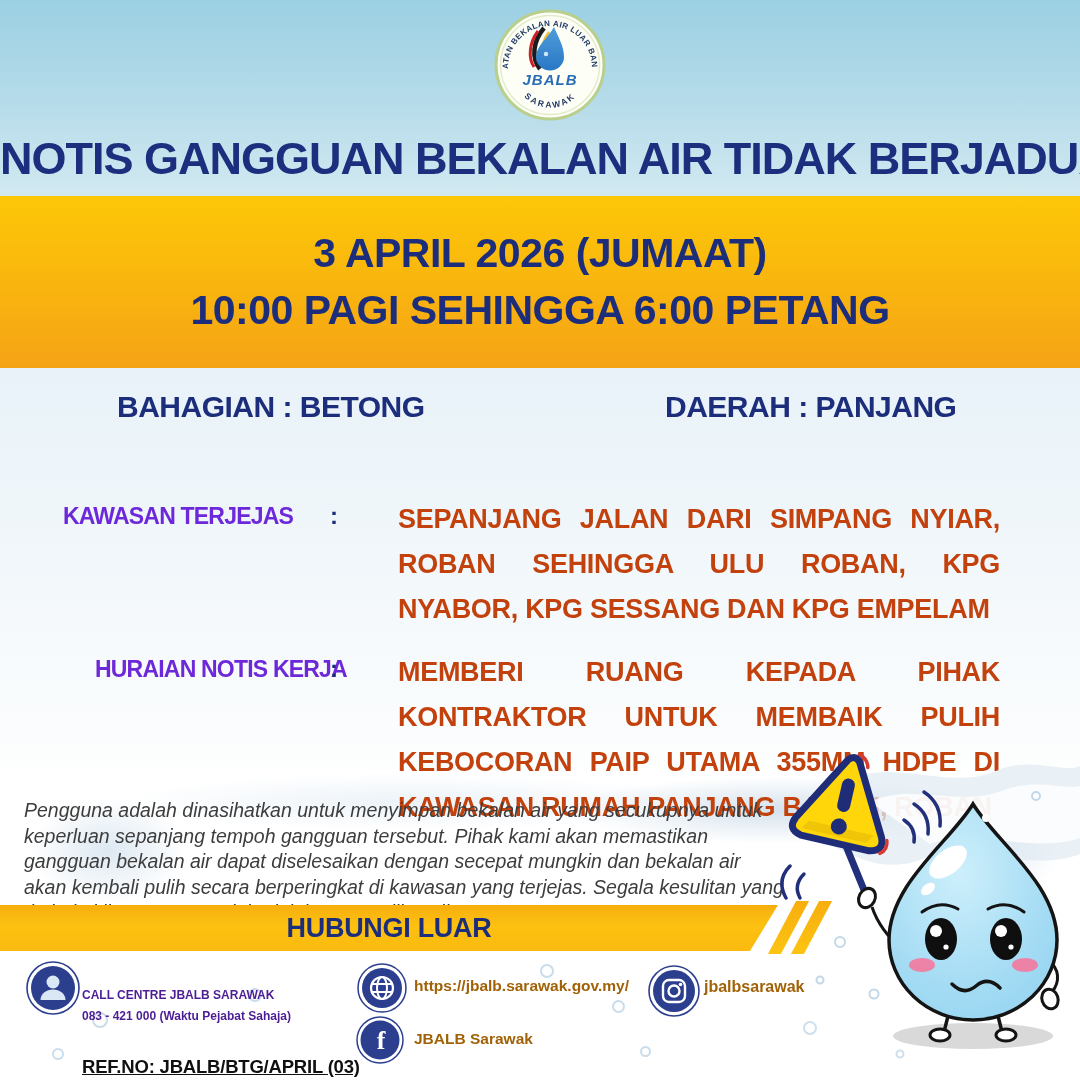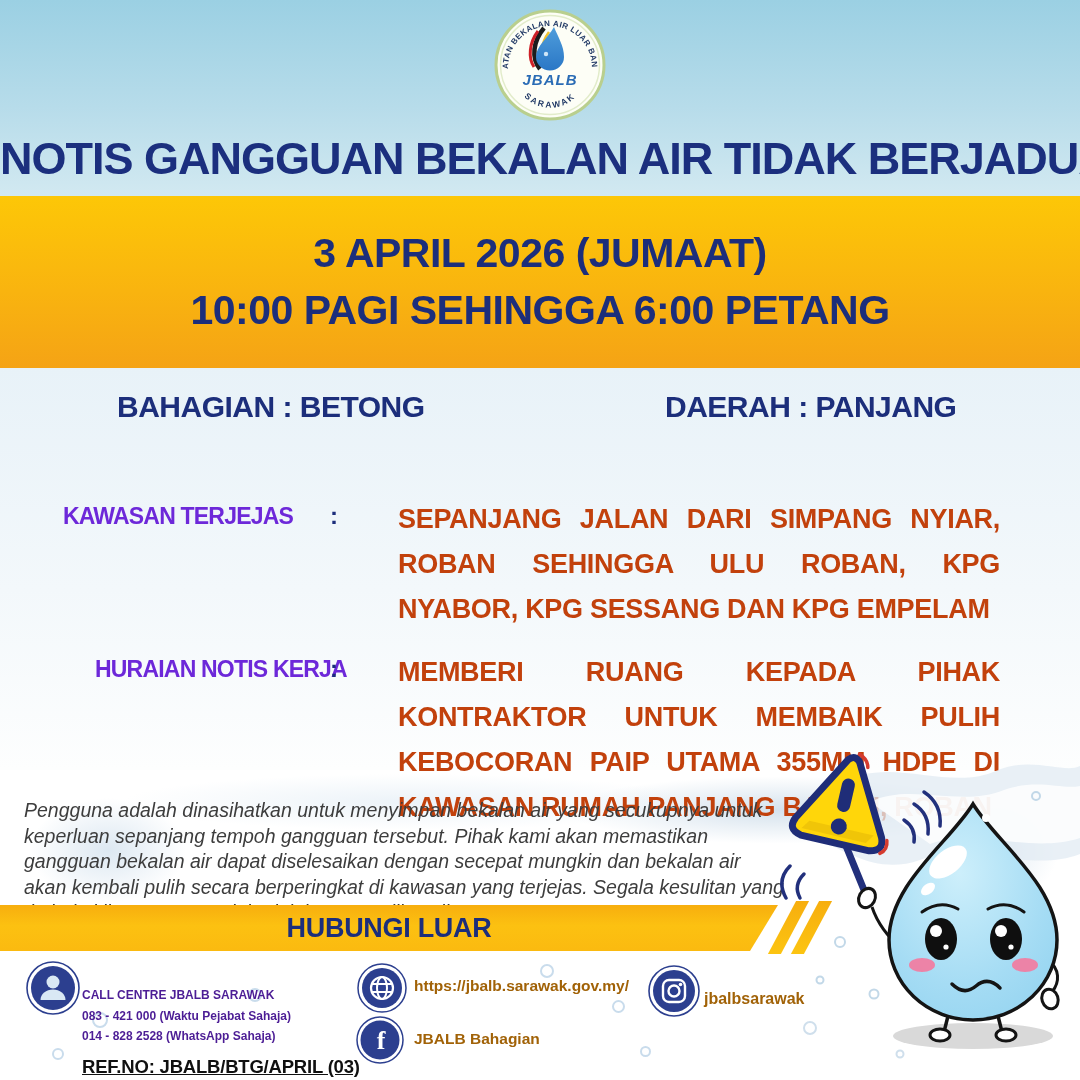--- a/index.html
+++ b/index.html
@@ -138,49 +138,48 @@
   <svg class="icon-wrap" style="left:26px;top:961px;" width="54" height="54" viewBox="0 0 54 54">
     <circle cx="27" cy="27" r="26" fill="none" stroke="#2c3f8f" stroke-width="1.6"></circle>
     <circle cx="27" cy="27" r="22" fill="#2c3f8f"></circle>
     <circle cx="27" cy="21" r="6.5" fill="#d9e8f4"></circle>
     <path d="M14.5,39 a12.5,10.5 0 0 1 25,0 Z" fill="#d9e8f4"></path>
   </svg>
 
   <div class="cc-block">
     <div>CALL CENTRE JBALB SARAWAK</div>
     <div>083 - 421 000 (Waktu Pejabat Sahaja)</div>
-    <div>014 - 828 2528 (WhatsApp Sahaja)</div>
   </div>
   <div class="ref-line">REF.NO: JBALB/BTG/APRIL (03)</div>
 
   <svg class="icon-wrap" style="left:357px;top:963px;" width="50" height="50" viewBox="0 0 50 50">
     <circle cx="25" cy="25" r="24" fill="none" stroke="#2c3f8f" stroke-width="1.5"></circle>
     <circle cx="25" cy="25" r="20" fill="#2c3f8f"></circle>
     <circle cx="25" cy="25" r="11" fill="none" stroke="#ffffff" stroke-width="2.2"></circle>
     <ellipse cx="25" cy="25" rx="5" ry="11" fill="none" stroke="#ffffff" stroke-width="2"></ellipse>
     <line x1="14" y1="21" x2="36" y2="21" stroke="#ffffff" stroke-width="2"></line>
     <line x1="14" y1="29" x2="36" y2="29" stroke="#ffffff" stroke-width="2"></line>
   </svg>
   <div class="ctext" style="left:414px;top:977px;font-size:15.5px;">https://jbalb.sarawak.gov.my/</div>
 
   <svg class="icon-wrap" style="left:356px;top:1016px;" width="48" height="48" viewBox="0 0 48 48">
     <circle cx="24" cy="24" r="23" fill="none" stroke="#2c3f8f" stroke-width="1.5"></circle>
     <circle cx="24" cy="24" r="19.5" fill="#2c3f8f"></circle>
     <text x="25" y="33" text-anchor="middle" font-size="26" font-weight="bold" fill="#ffffff" font-family="Liberation Serif, serif">f</text>
   </svg>
-  <div class="ctext" style="left:414px;top:1030px;font-size:15.5px;">JBALB Bahagian</div>
+  <div class="ctext" style="left:414px;top:1030px;font-size:15.5px;">JBALB Sarawak</div>
 
   <svg class="icon-wrap" style="left:648px;top:965px;" width="52" height="52" viewBox="0 0 52 52">
     <circle cx="26" cy="26" r="25" fill="none" stroke="#2c3f8f" stroke-width="1.6"></circle>
     <circle cx="26" cy="26" r="21" fill="#2c3f8f"></circle>
     <rect x="15" y="15" width="22" height="22" rx="6" fill="none" stroke="#ffffff" stroke-width="2.4"></rect>
     <circle cx="26" cy="26" r="5.5" fill="none" stroke="#ffffff" stroke-width="2.4"></circle>
     <circle cx="32.5" cy="19.5" r="1.8" fill="#ffffff"></circle>
   </svg>
-  <div class="ctext" style="left:704px;top:978px;font-size:16px;margin-top:12px;">jbalbsarawak</div>
+  <div class="ctext" style="left:704px;top:978px;font-size:16px;">jbalbsarawak</div>
 
   <svg class="mascot" width="300" height="338" viewBox="0 0 300 338">
     <defs>
       <radialGradient id="dropGrad" cx="0.42" cy="0.32" r="0.95">
         <stop offset="0" stop-color="#cdeffb"></stop>
         <stop offset="0.55" stop-color="#a5dcf4"></stop>
         <stop offset="1" stop-color="#8bcfee"></stop>
       </radialGradient>
     </defs>
 

